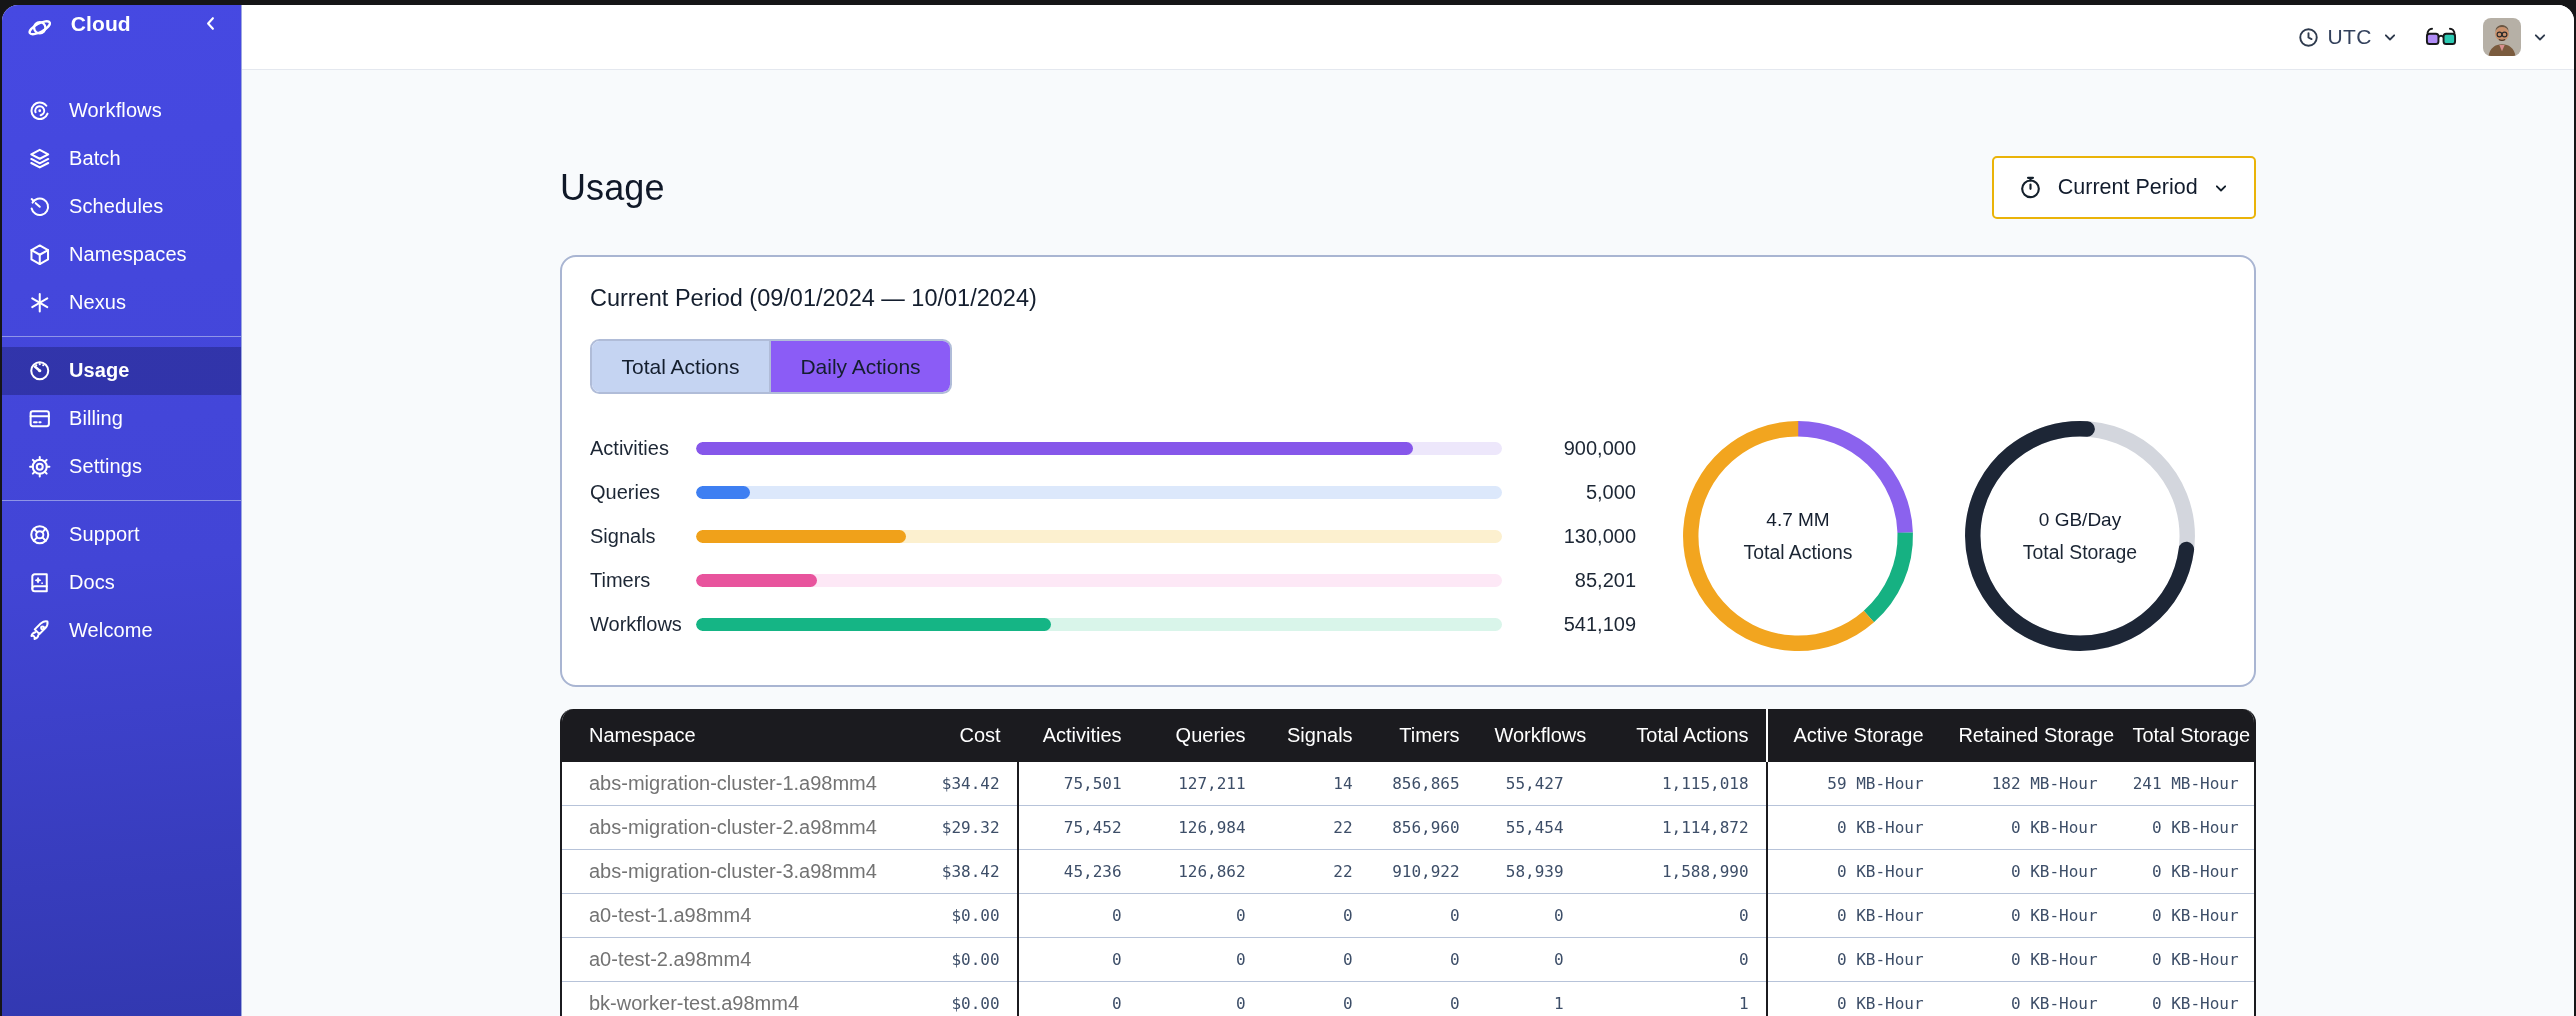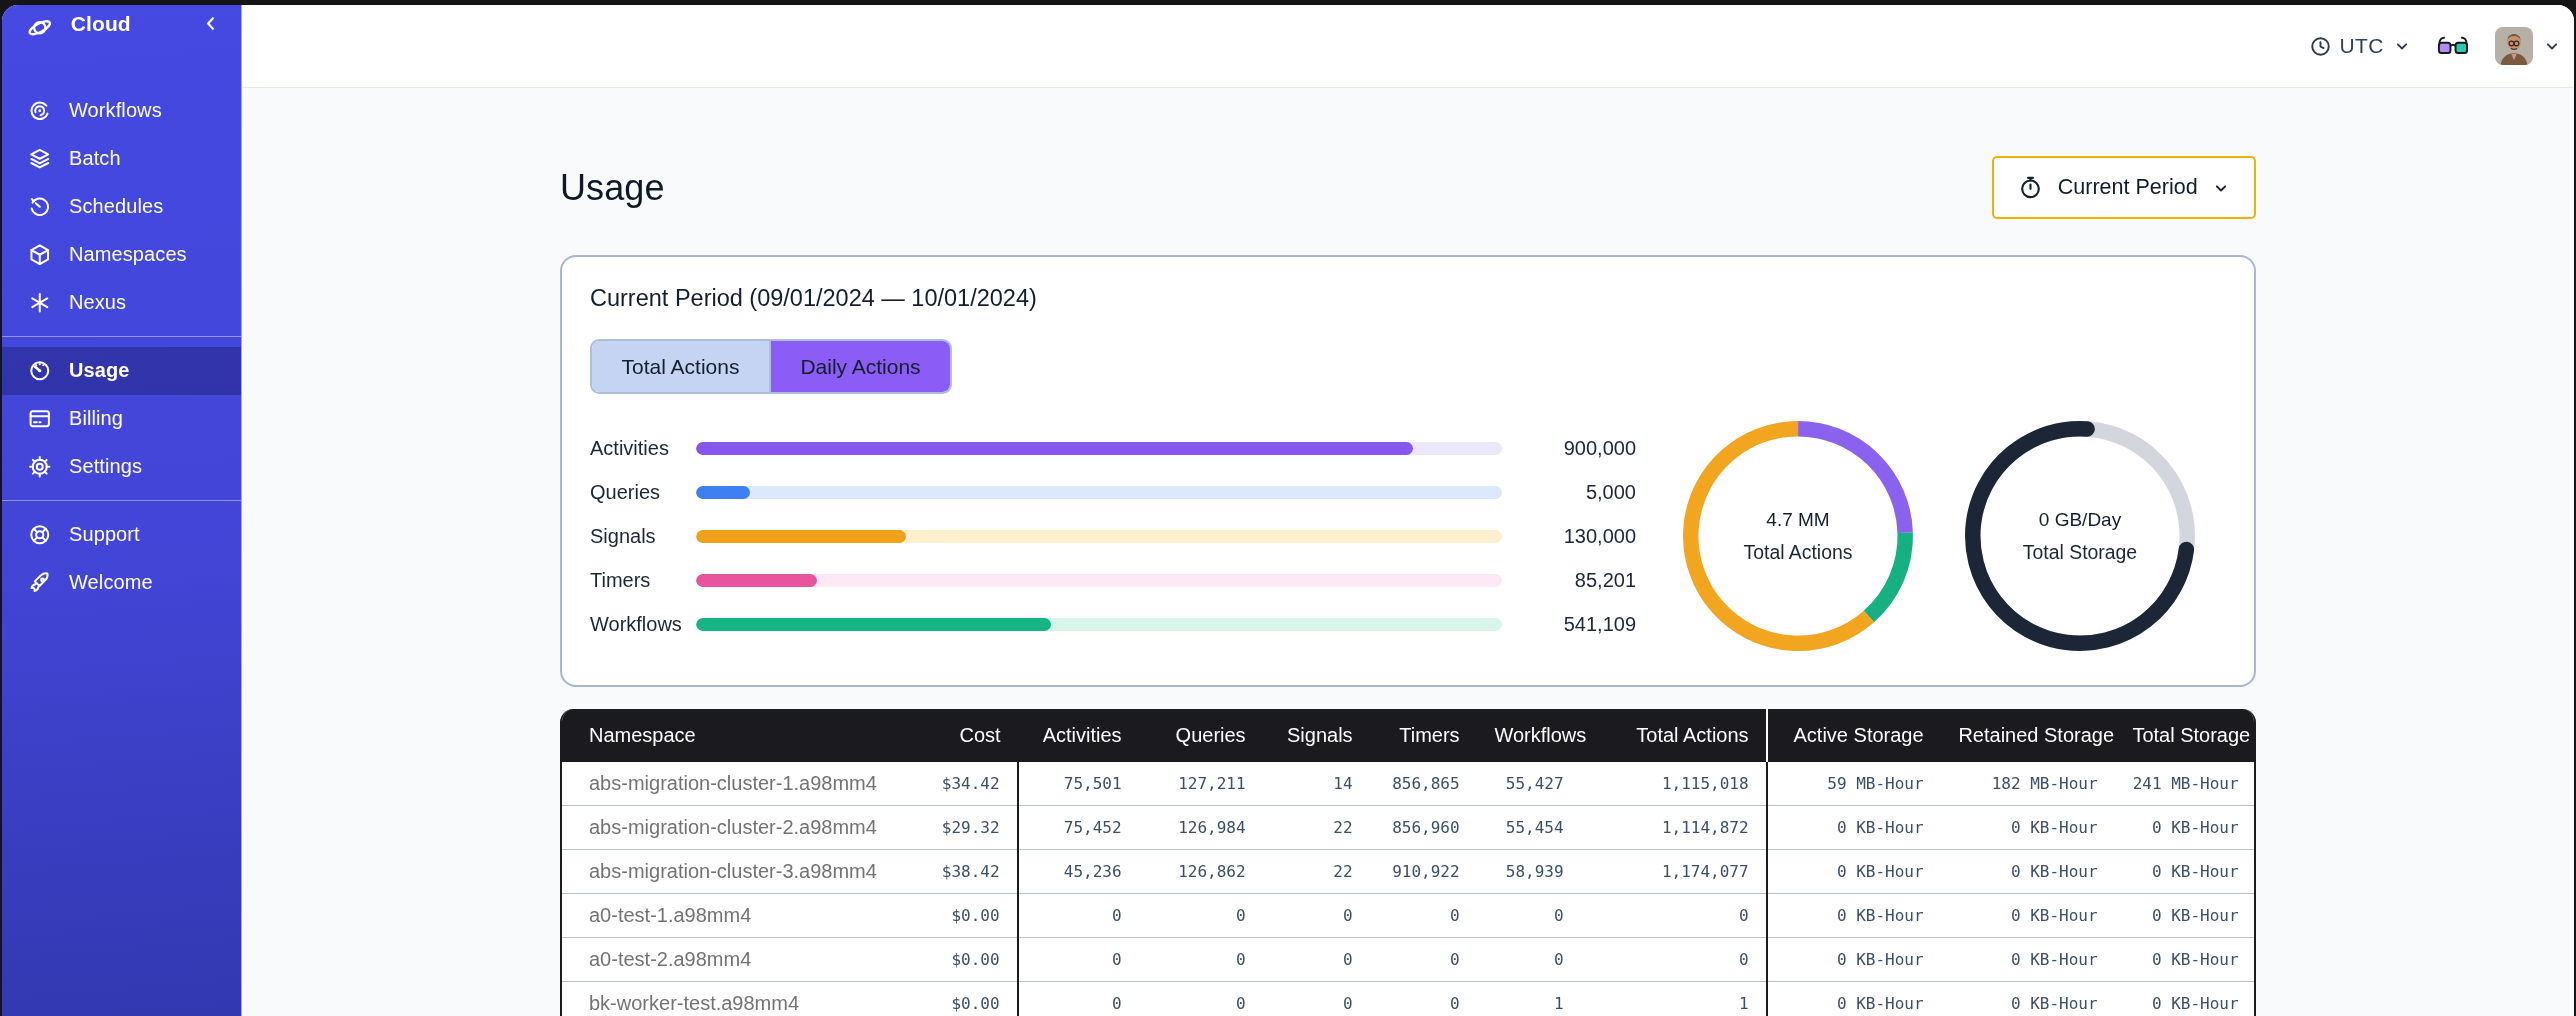--- a/index.html
+++ b/index.html
@@ -23,23 +23,23 @@
   .nav-group { padding:9.4px 0; }
   .nav-divider { height:0; border-top:1.3px solid rgba(205,213,242,.55); margin:0; }
   .nav-item { display:flex; align-items:center; height:48px; padding:0 16px 0 24px;
               cursor:pointer; font-size:20px; }
   .nav-item .nicon { width:27px; height:27px; display:flex; align-items:center; justify-content:center; }
   .nav-item .nicon svg { width:25.5px; height:25.5px; }
   .nav-item .nlabel { margin-left:16px; letter-spacing:0.1px; }
   .nav-item.active { background:rgba(10,12,60,.30); font-weight:600; }
 
   
-  .topbar { position:absolute; left:240px; right:0; top:0; height:83px; background:#fff;
+  .topbar { position:absolute; left:240px; right:0; top:0; height:65px; background:#fff;
             border-bottom:1.3px solid #e4e8ef; display:flex; align-items:center;
-            justify-content:flex-end; padding-right:12px; gap:25.5px; z-index:4; }
+            justify-content:flex-end; padding-right:24px; gap:25.5px; z-index:4; }
   .tz { display:flex; align-items:center; gap:8px; cursor:pointer; }
   .tz svg.clock { width:23px; height:23px; }
   .tz .tzlabel { font-size:21px; color:#33415c; font-weight:500; letter-spacing:0.3px; }
   .chev { width:20px; height:20px; }
   .glasses { width:32px; height:25.5px; cursor:pointer; display:flex; align-items:center; }
   .avatar-wrap { display:flex; align-items:center; gap:9.4px; cursor:pointer; }
   .avatar { width:38px; height:38px; border-radius:8px; overflow:hidden; display:block; }
 
   
   .content { position:absolute; left:240px; right:0; top:65px; bottom:0; overflow:hidden; }
@@ -212,20 +212,31 @@
         <div class="nav-group">
           <div class="nav-item">
             <span class="nicon">
               <svg viewBox="0 0 24 24" fill="none" stroke="#fff" stroke-width="1.9" stroke-linecap="round" stroke-linejoin="round">
                 <circle cx="12" cy="12" r="8"></circle>
                 <circle cx="12" cy="12" r="3.4"></circle>
                 <path d="M14.5 9.5 L17.6 6.4 M14.5 14.5 L17.6 17.6 M9.5 14.5 L6.4 17.6 M9.5 9.5 L6.4 6.4"></path>
               </svg>
             </span>
             <span class="nlabel">Support</span>
+          </div>
+          <div class="nav-item">
+            <span class="nicon">
+              <svg viewBox="0 0 24 24" fill="none" stroke="#fff" stroke-width="1.9" stroke-linecap="round" stroke-linejoin="round">
+                <path d="M18.6 20 H7.4 a2.4 2.4 0 0 1 -2.4 -2.4 V6.2 A2.2 2.2 0 0 1 7.2 4 h11.4 Z"></path>
+                <path d="M5 17.6 a2.4 2.4 0 0 1 2.4 -2.4 h11.2"></path>
+                <path d="M10.4 7.2 l.7 1.7 1.7.7 -1.7.7 -.7 1.7 -.7 -1.7 -1.7 -.7 1.7 -.7 Z" fill="#fff" stroke-width="1"></path>
+                <circle cx="14.2" cy="12.4" r=".8" fill="#fff" stroke="none"></circle>
+              </svg>
+            </span>
+            <span class="nlabel">Docs</span>
           </div>
           <div class="nav-item">
             <span class="nicon">
               <svg viewBox="0 0 24 24" fill="none" stroke="#fff" stroke-width="1.9" stroke-linecap="round" stroke-linejoin="round">
                 <path d="M12.9 5.1 c2.1-1.7 4.8-2.3 6.3-1.9 .4 1.5-.2 4.2-1.9 6.3 l-5.6 5.6 -4.4-4.4 Z"></path>
                 <circle cx="14.7" cy="9.3" r="1.4"></circle>
                 <path d="M7.9 13.3 c-1.9.3-3.2 1.5-3.7 3.6 1.1-.3 1.9-.2 2.5.4 .6.6 .7 1.4.4 2.5 2.1-.5 3.3-1.8 3.6-3.7"></path>
               </svg>
             </span>
             <span class="nlabel">Welcome</span>
@@ -420,21 +431,21 @@
                 <td class="right mono">0 KB-Hour</td>
               </tr>
               <tr>
                 <td class="left"><a class="ns-link">abs-migration-cluster-3.a98mm4</a></td>
                 <td class="right mono">$38.42</td>
                 <td class="right mono bdiv">45,236</td>
                 <td class="right mono">126,862</td>
                 <td class="right mono">22</td>
                 <td class="right mono">910,922</td>
                 <td class="right mono">58,939</td>
-                <td class="right mono">1,174,077</td>
+                <td class="right mono">1,588,990</td>
                 <td class="right mono bdiv">0 KB-Hour</td>
                 <td class="right mono">0 KB-Hour</td>
                 <td class="right mono">0 KB-Hour</td>
               </tr>
               <tr>
                 <td class="left"><a class="ns-link">a0-test-1.a98mm4</a></td>
                 <td class="right mono">$0.00</td>
                 <td class="right mono bdiv">0</td>
                 <td class="right mono">0</td>
                 <td class="right mono">0</td>

